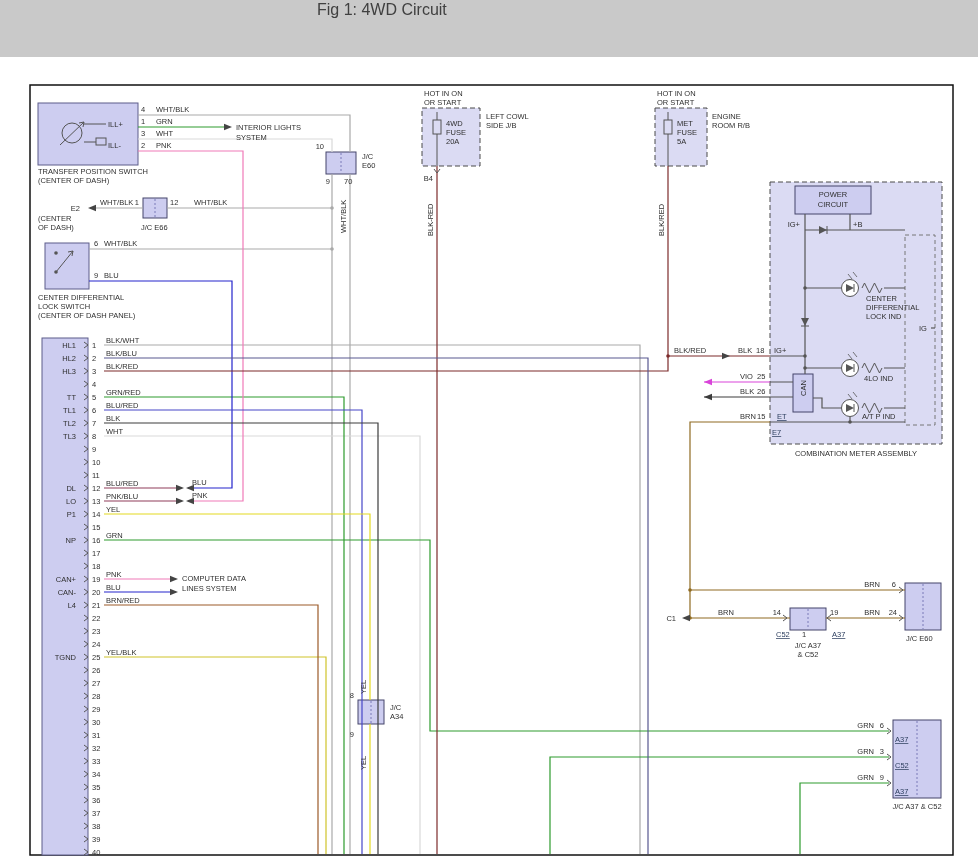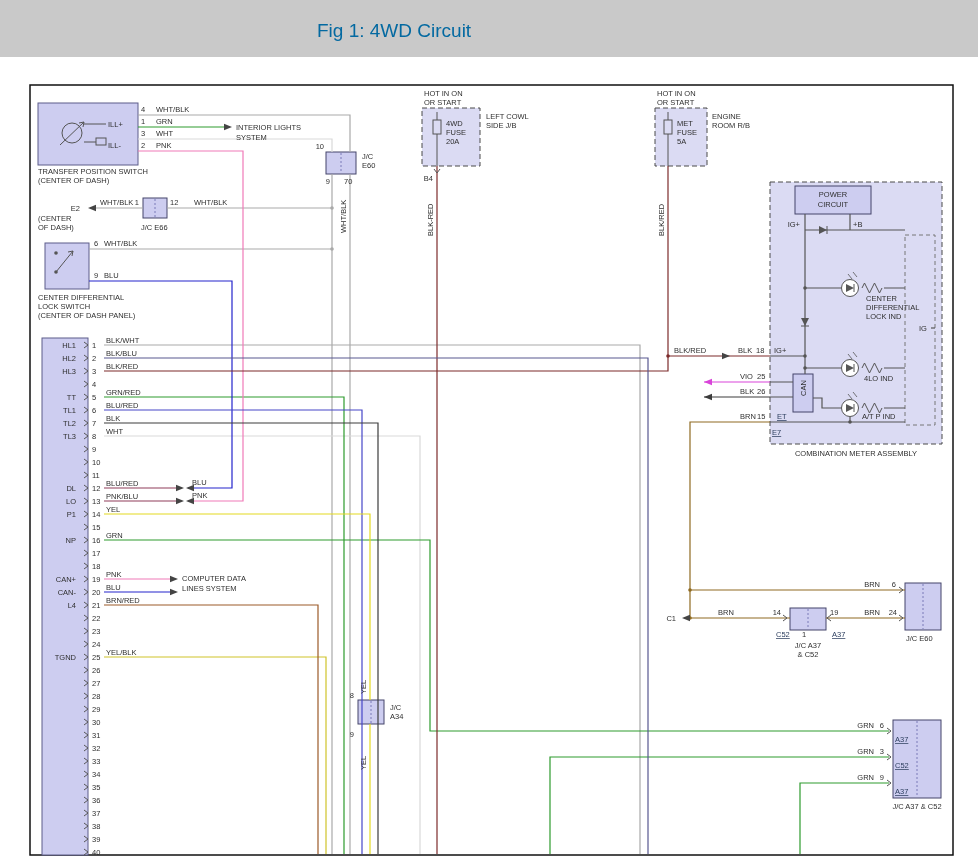--- a/index.html
+++ b/index.html
@@ -1,18 +1,18 @@
 <!DOCTYPE html>
 <html><head>
 <meta charset="utf-8">
 <style>
   html,body{margin:0;padding:0;background:#ffffff;}
   body{width:978px;height:857px;position:relative;font-family:"Liberation Sans",sans-serif;overflow:hidden;}
   .header{position:absolute;left:0;top:0;width:978px;height:57px;background:#c9c9c9;}
-  .title{position:absolute;left:317px;top:20px;font-size:19px;color:#0369a1;}
+  .title{position:absolute;left:317px;top:1px;font-size:16px;color:#404040;}
   svg{position:absolute;left:0;top:0;}
   .t{font-family:"Liberation Sans",sans-serif;font-size:7.5px;fill:#2f2f2f;}
   .u{text-decoration:underline;fill:#2f4060;}
   .box{fill:#cdcdf0;stroke:#5c5c8a;stroke-width:1;}
   .dbox{fill:#dbdbf3;stroke:#4a4a4a;stroke-width:1;stroke-dasharray:5 3;}
   .dsub{fill:none;stroke:#777;stroke-width:1;stroke-dasharray:4 3;}
   .ibox{fill:#cdcdf0;stroke:#44446a;stroke-width:1;}
   .jdash{fill:none;stroke:#7a7ab8;stroke-width:1;stroke-dasharray:2 2;}
   .pm{fill:none;stroke:#555;stroke-width:1;}
   .sym{stroke:#555;fill:none;stroke-width:1;}

